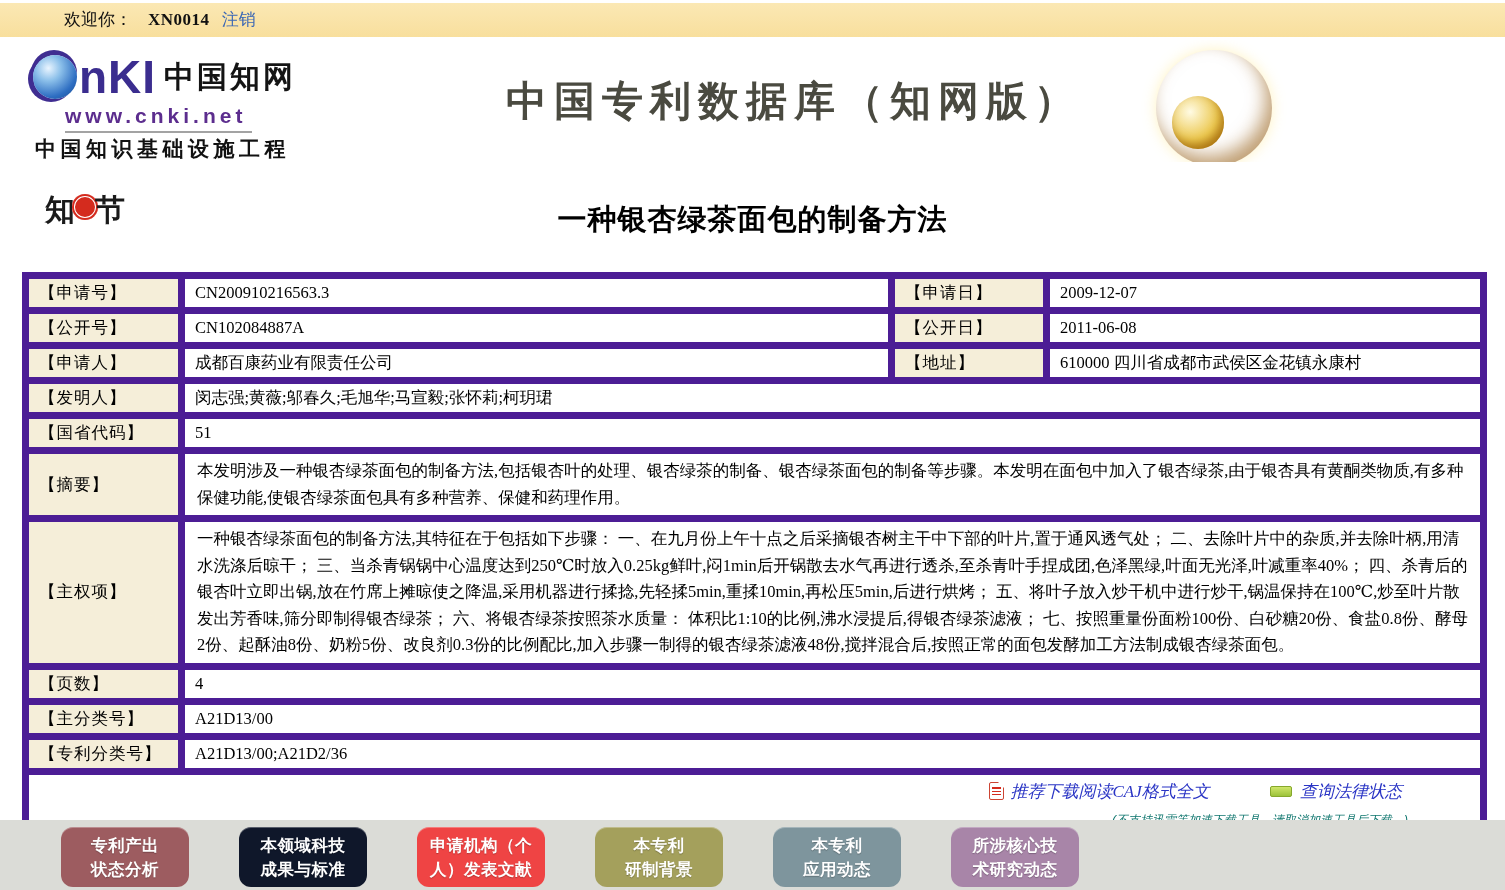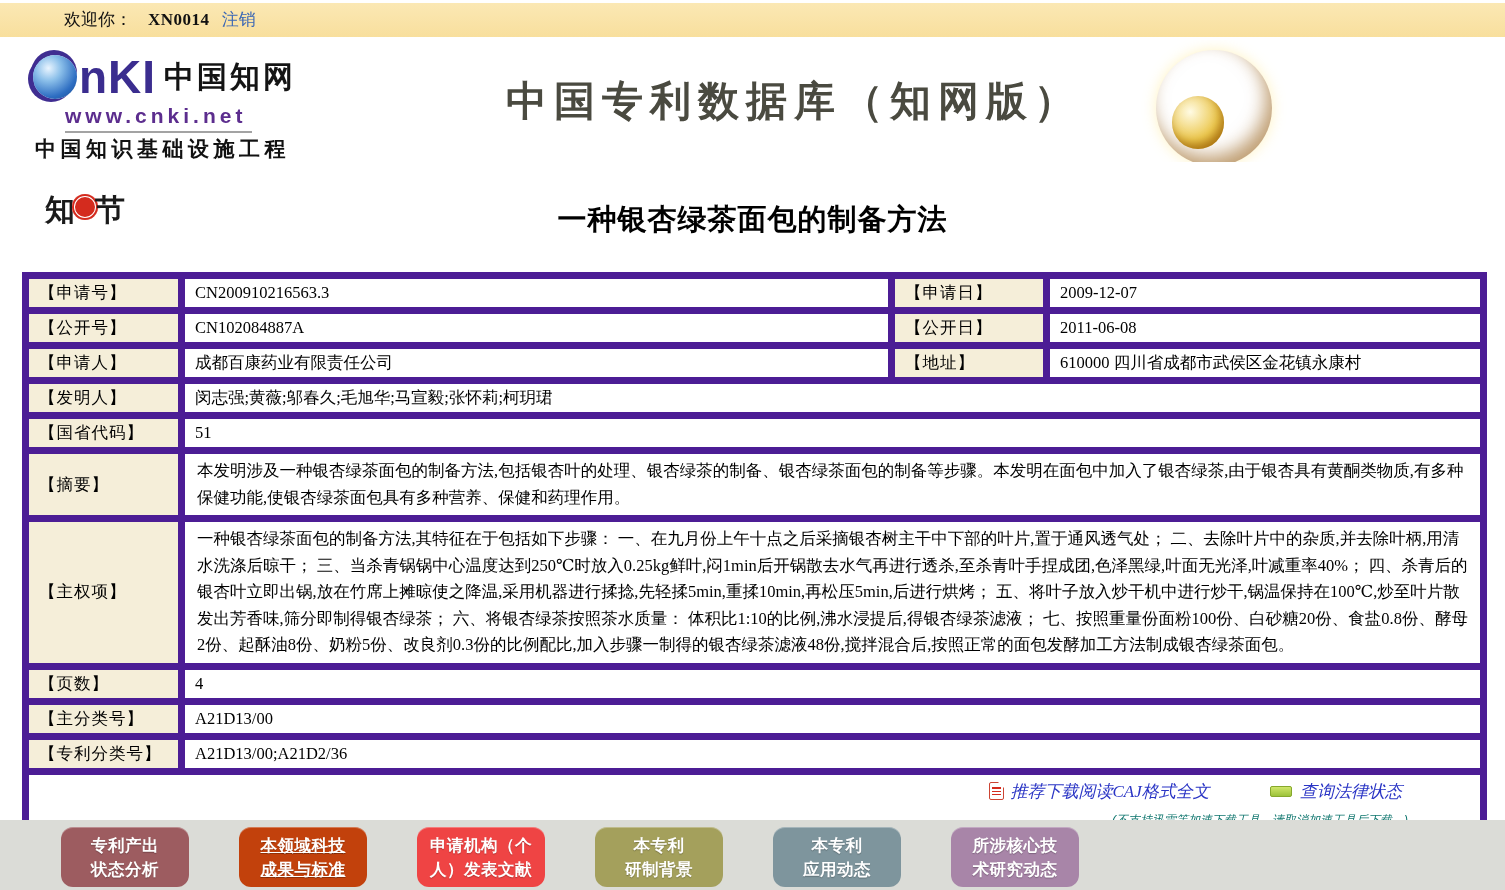--- a/index.html
+++ b/index.html
@@ -180,21 +180,21 @@
     </td>
   </tr>
 </tbody>
   </table>
 
 <div class="bottombar">
   <a class="nav-btn" style="background: rgb(157, 92, 96);">
     <span>专利产出</span>
     <span>状态分析</span>
   </a>
-  <a class="nav-btn" style="background: #c2410c; text-decoration: underline;">
+  <a class="nav-btn" style="background: #0f172a;">
     <span>本领域科技</span>
     <span>成果与标准</span>
   </a>
   <a class="nav-btn" style="background: #ef4444;">
     <span>申请机构（个</span>
     <span>人）发表文献</span>
   </a>
   <a class="nav-btn" style="background: rgb(164, 160, 92);">
     <span>本专利</span>
     <span>研制背景</span>

